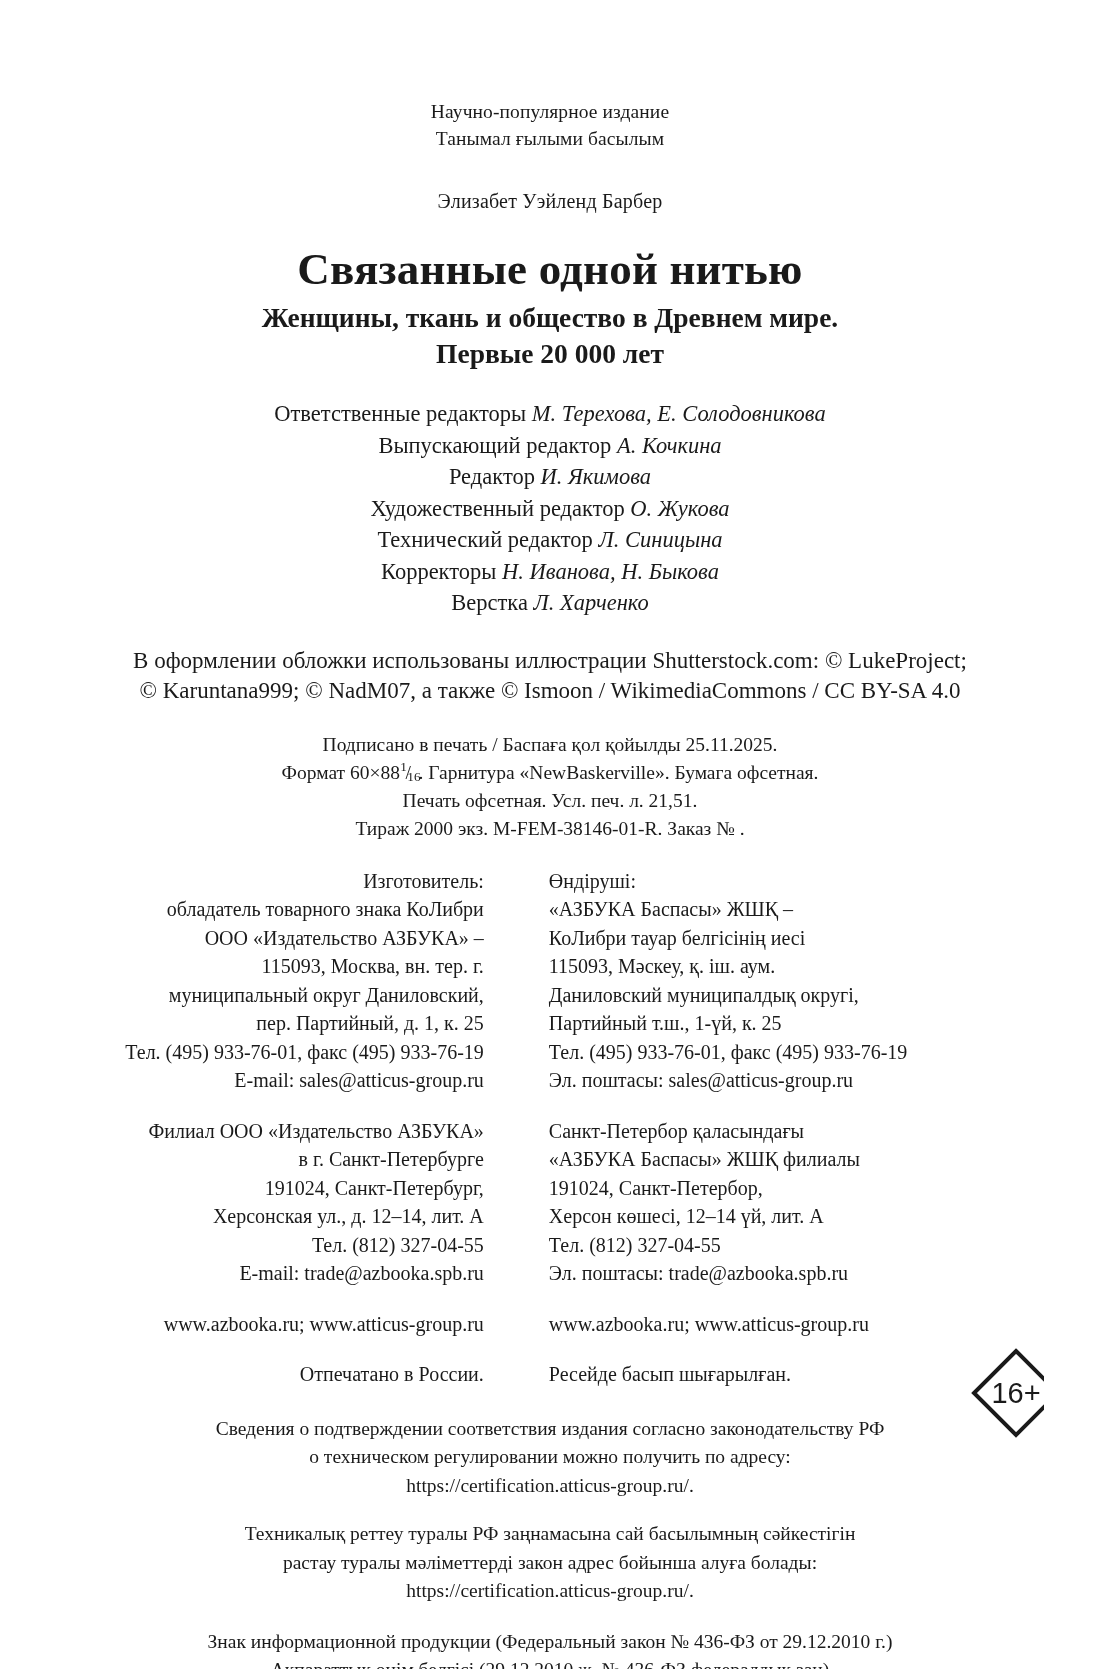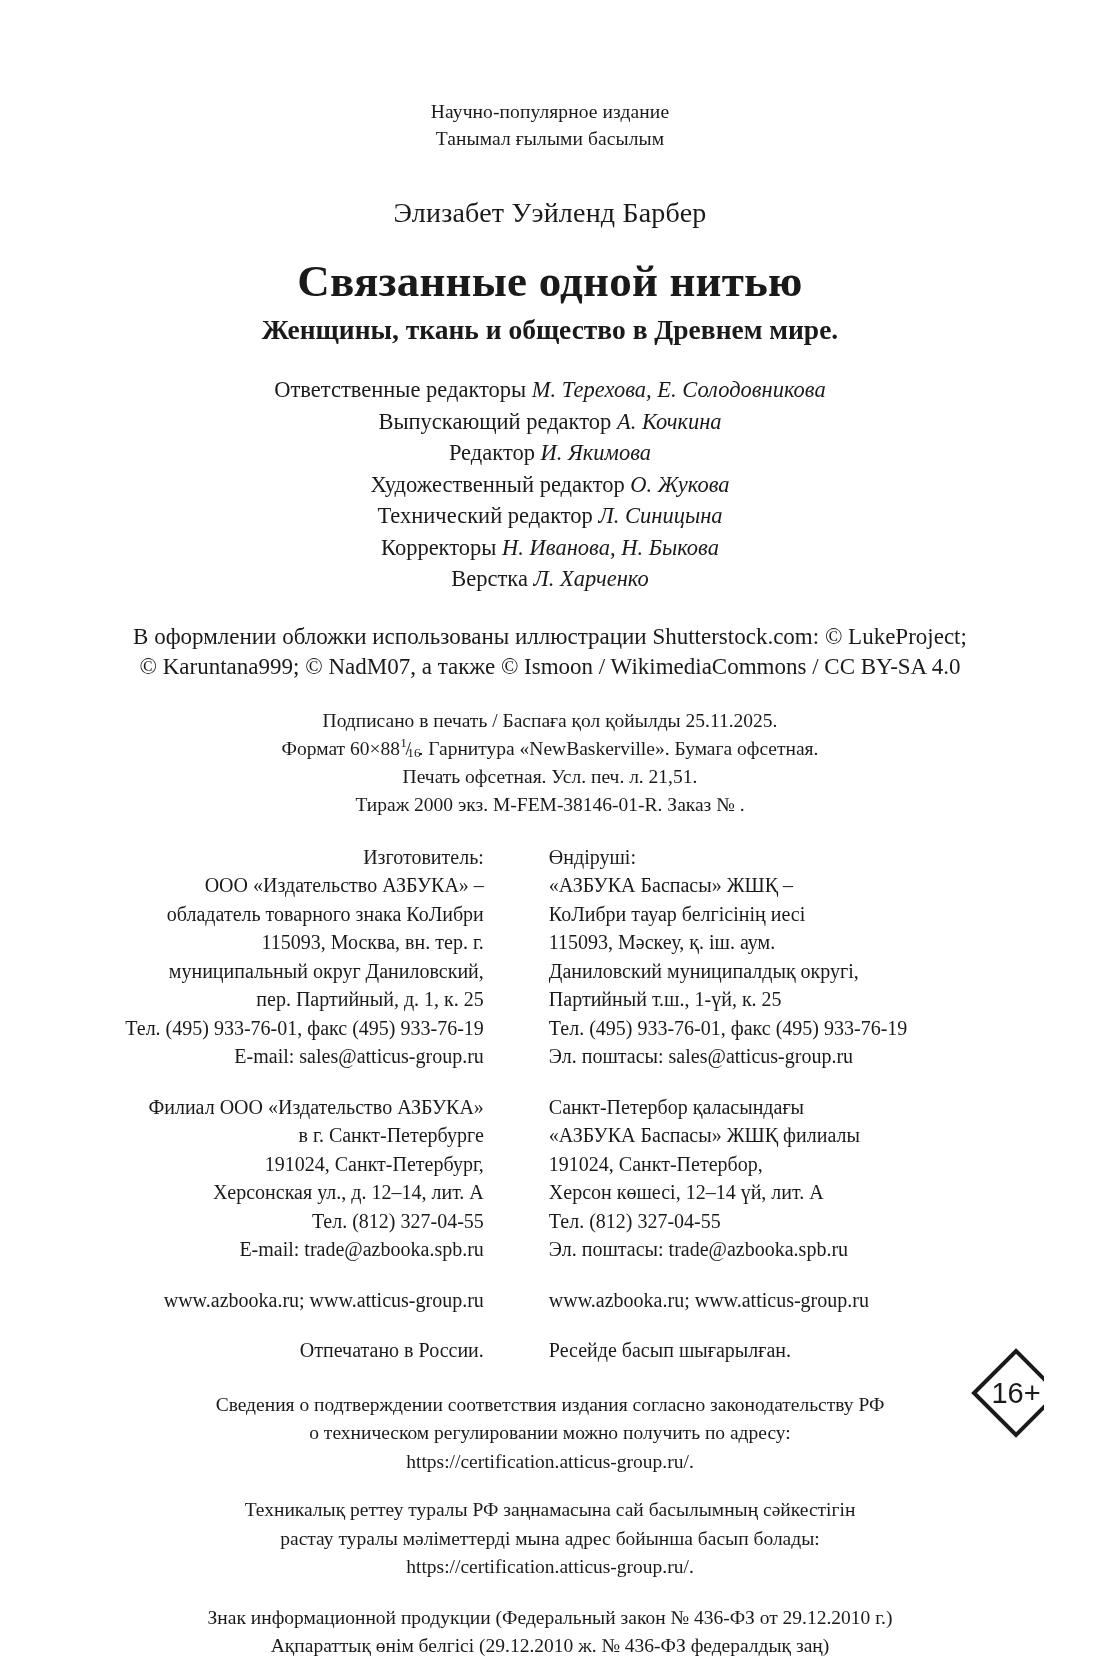--- a/index.html
+++ b/index.html
@@ -35,22 +35,22 @@
   .line { display: block; }
 
   .series-block {
     margin-top: 98px;
     font-size: 19.5px;
     line-height: 27px;
     letter-spacing: 0.1px;
   }
 
   .author {
-    margin-top: 43px;
-    font-size: 28px;
+    margin-top: 31px;
+    font-size: 20px;
     line-height: 36px;
     letter-spacing: 0.2px;
   }
 
   .title-main {
     margin-top: 23px;
     font-size: 45px;
     font-weight: bold;
     line-height: 54px;
     letter-spacing: 0.2px;
@@ -171,20 +171,21 @@
     <div class="series-block center">
       <span class="line">Научно-популярное издание</span>
       <span class="line">Танымал ғылыми басылым</span>
     </div>
 
     <div class="author center">Элизабет Уэйленд Барбер</div>
 
     <div class="title-main center">Связанные одной нитью</div>
     <div class="title-sub center">
       <span class="line">Женщины, ткань и общество в Древнем мире.</span>
+      <span class="line">Первые 20 000 лет</span>
     </div>
 
     <div class="staff center">
       <div class="line">
         <span>Ответственные редакторы </span><i>М. Терехова, Е. Солодовникова</i>
       </div>
       <div class="line">
         <span>Выпускающий редактор </span><i>А. Кочкина</i>
       </div>
       <div class="line">
@@ -214,22 +215,22 @@
       <span class="line"><span>Формат 60×88</span><span class="frac"><span class="num">1</span><span class="sl">/</span><span class="den">16</span></span><span>. Гарнитура «NewBaskerville». Бумага офсетная.</span></span>
       <span class="line">Печать офсетная. Усл. печ. л. 21,51.</span>
       <span class="line">Тираж 2000 экз. M-FEM-38146-01-R. Заказ №            .</span>
     </div>
 
     <div class="imprint">
 
       <div class="imprint-group">
         <div class="col-ru">
           <span class="line">Изготовитель:</span>
+          <span class="line">обладатель товарного знака КоЛибри</span>
           <span class="line">ООО «Издательство АЗБУКА» –</span>
-          <span class="line">обладатель товарного знака КоЛибри</span>
           <span class="line">115093, Москва, вн. тер. г.</span>
           <span class="line">муниципальный округ Даниловский,</span>
           <span class="line">пер. Партийный, д. 1, к. 25</span>
           <span class="line">Тел. (495) 933-76-01, факс (495) 933-76-19</span>
           <span class="line">E-mail: sales@atticus-group.ru</span>
         </div>
         <div class="col-kz">
           <span class="line">Өндіруші:</span>
           <span class="line">«АЗБУКА Баспасы» ЖШҚ –</span>
           <span class="line">КоЛибри тауар белгісінің иесі</span>
@@ -281,21 +282,21 @@
     </div>
 
     <div class="cert-block center">
       <div class="para">
         <span class="line">Сведения о подтверждении соответствия издания согласно законодательству РФ</span>
         <span class="line">о техническом регулировании можно получить по адресу:</span>
         <span class="line">https://certification.atticus-group.ru/.</span>
       </div>
       <div class="para">
         <span class="line">Техникалық реттеу туралы РФ заңнамасына сай басылымның сәйкестігін</span>
-        <span class="line">растау туралы мәліметтерді мына адрес бойынша басып болады:</span>
+        <span class="line">растау туралы мәліметтерді закон адрес бойынша алуға болады:</span>
         <span class="line">https://certification.atticus-group.ru/.</span>
       </div>
     </div>
 
     <div class="agemark center">
       <span class="line">Знак информационной продукции (Федеральный закон № 436-ФЗ от 29.12.2010 г.)</span>
       <span class="line">Ақпараттық өнім белгісі (29.12.2010 ж. № 436-ФЗ федералдық заң)</span>
     </div>
 
   </div>

